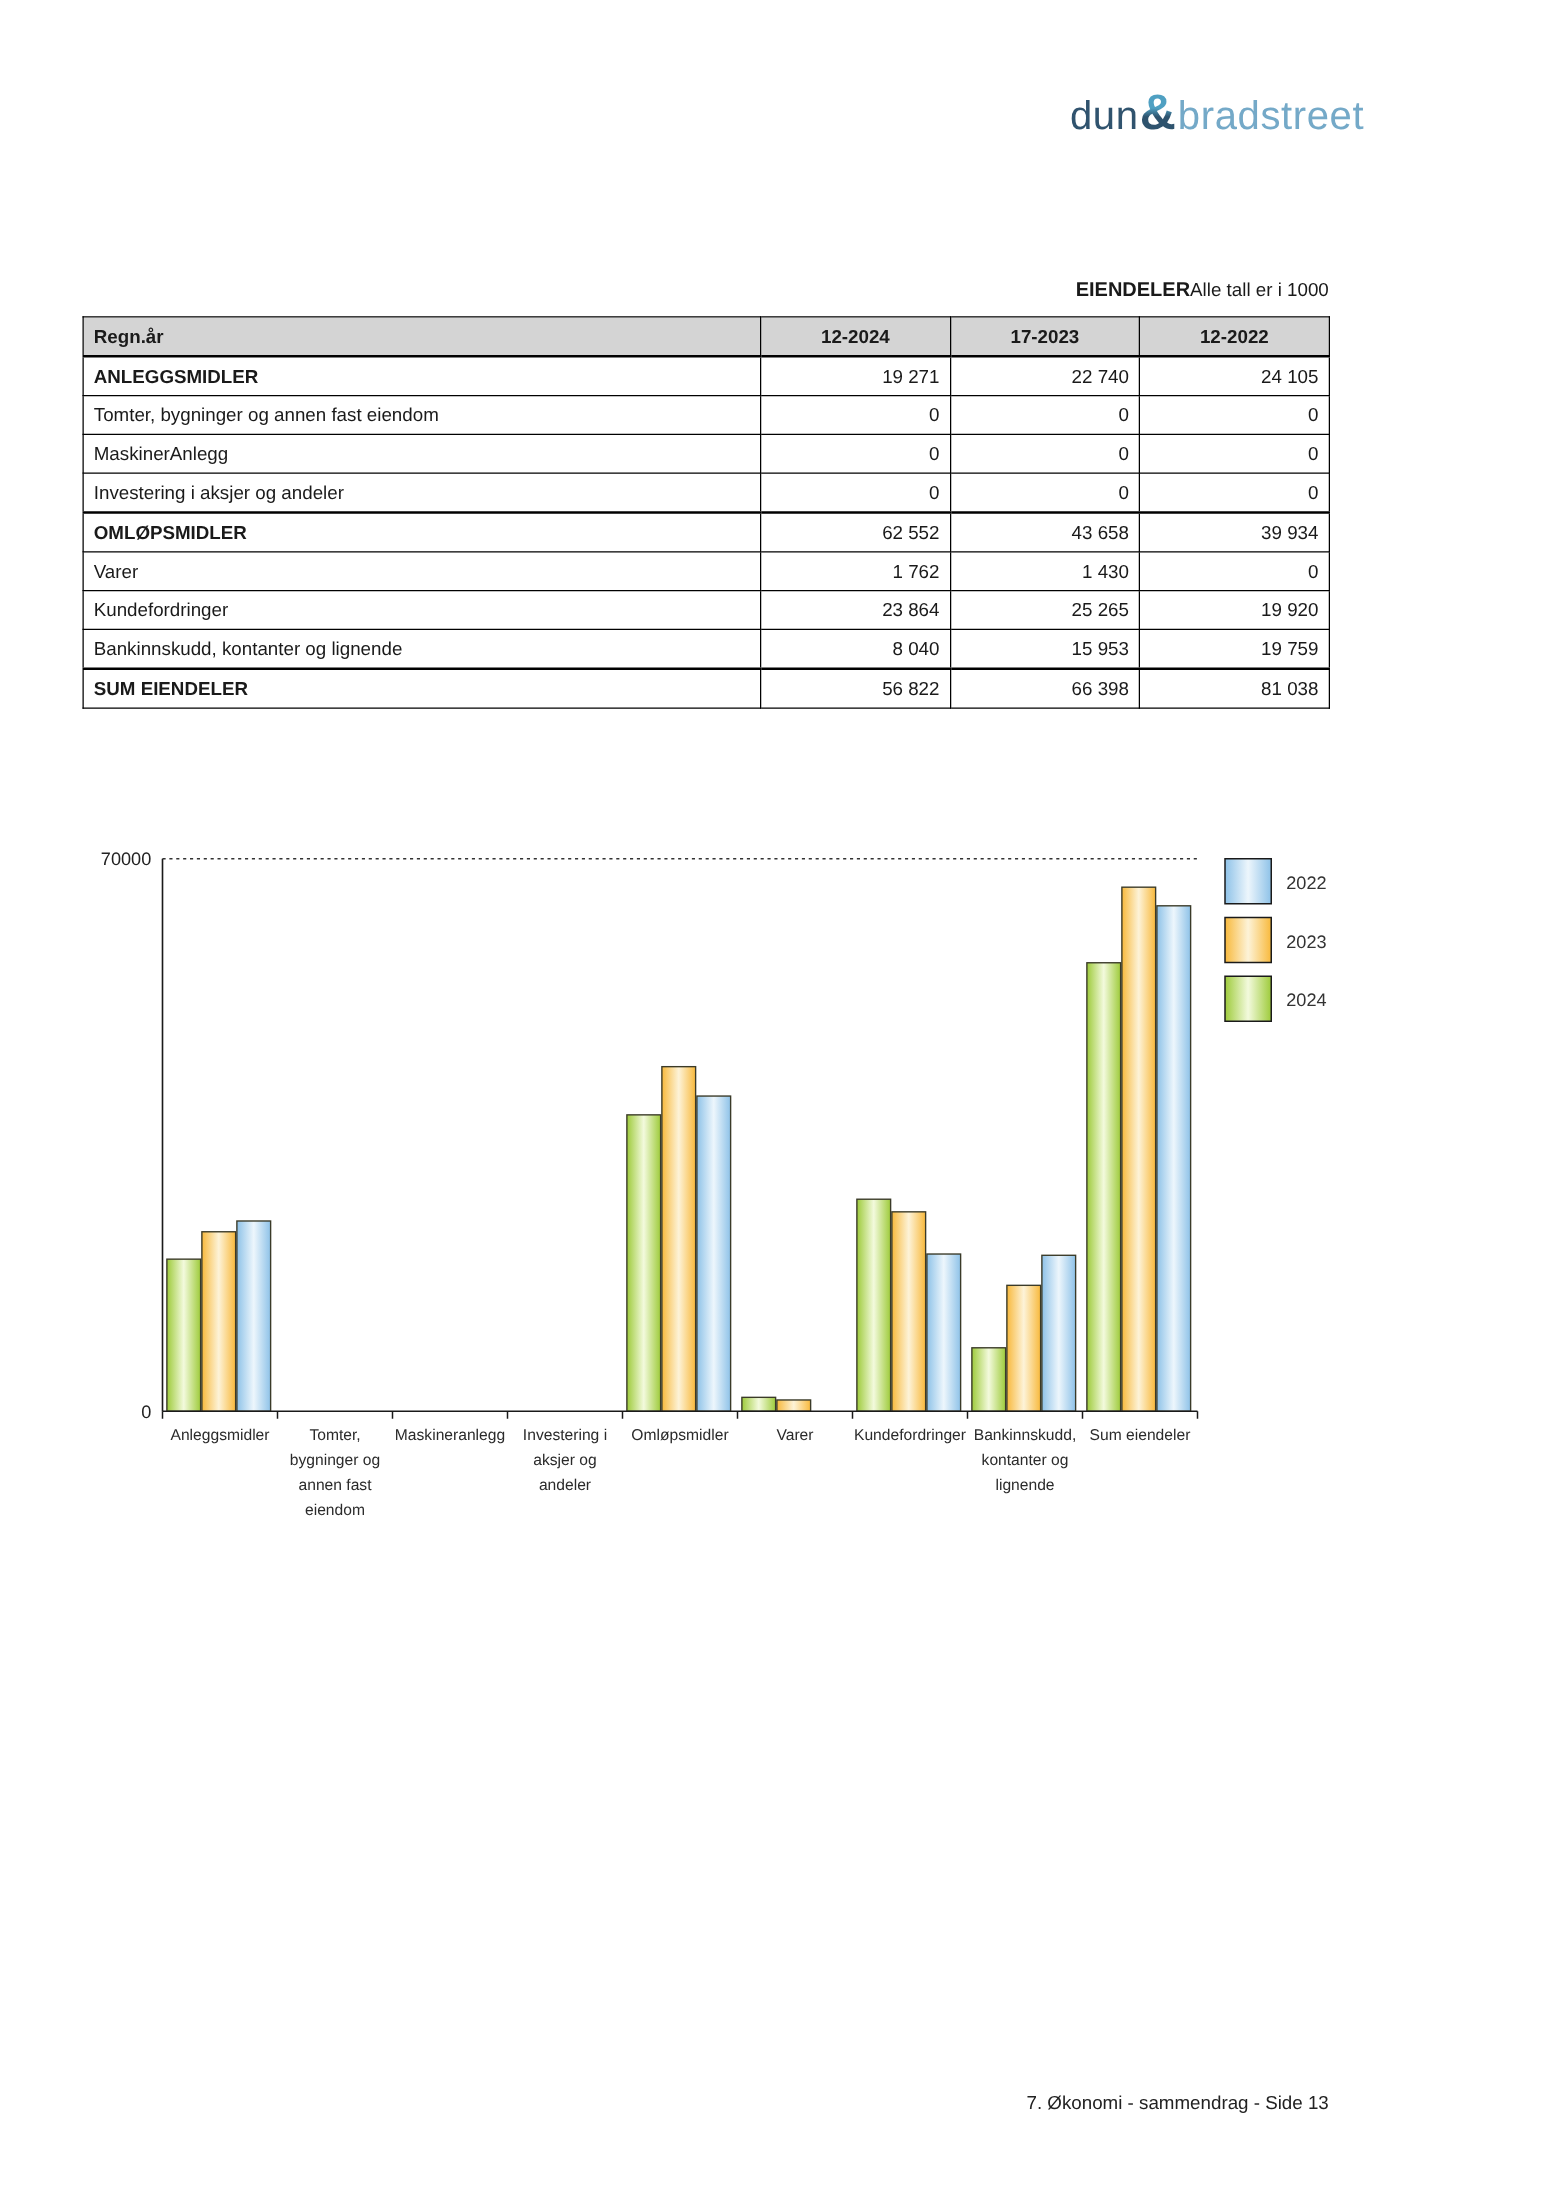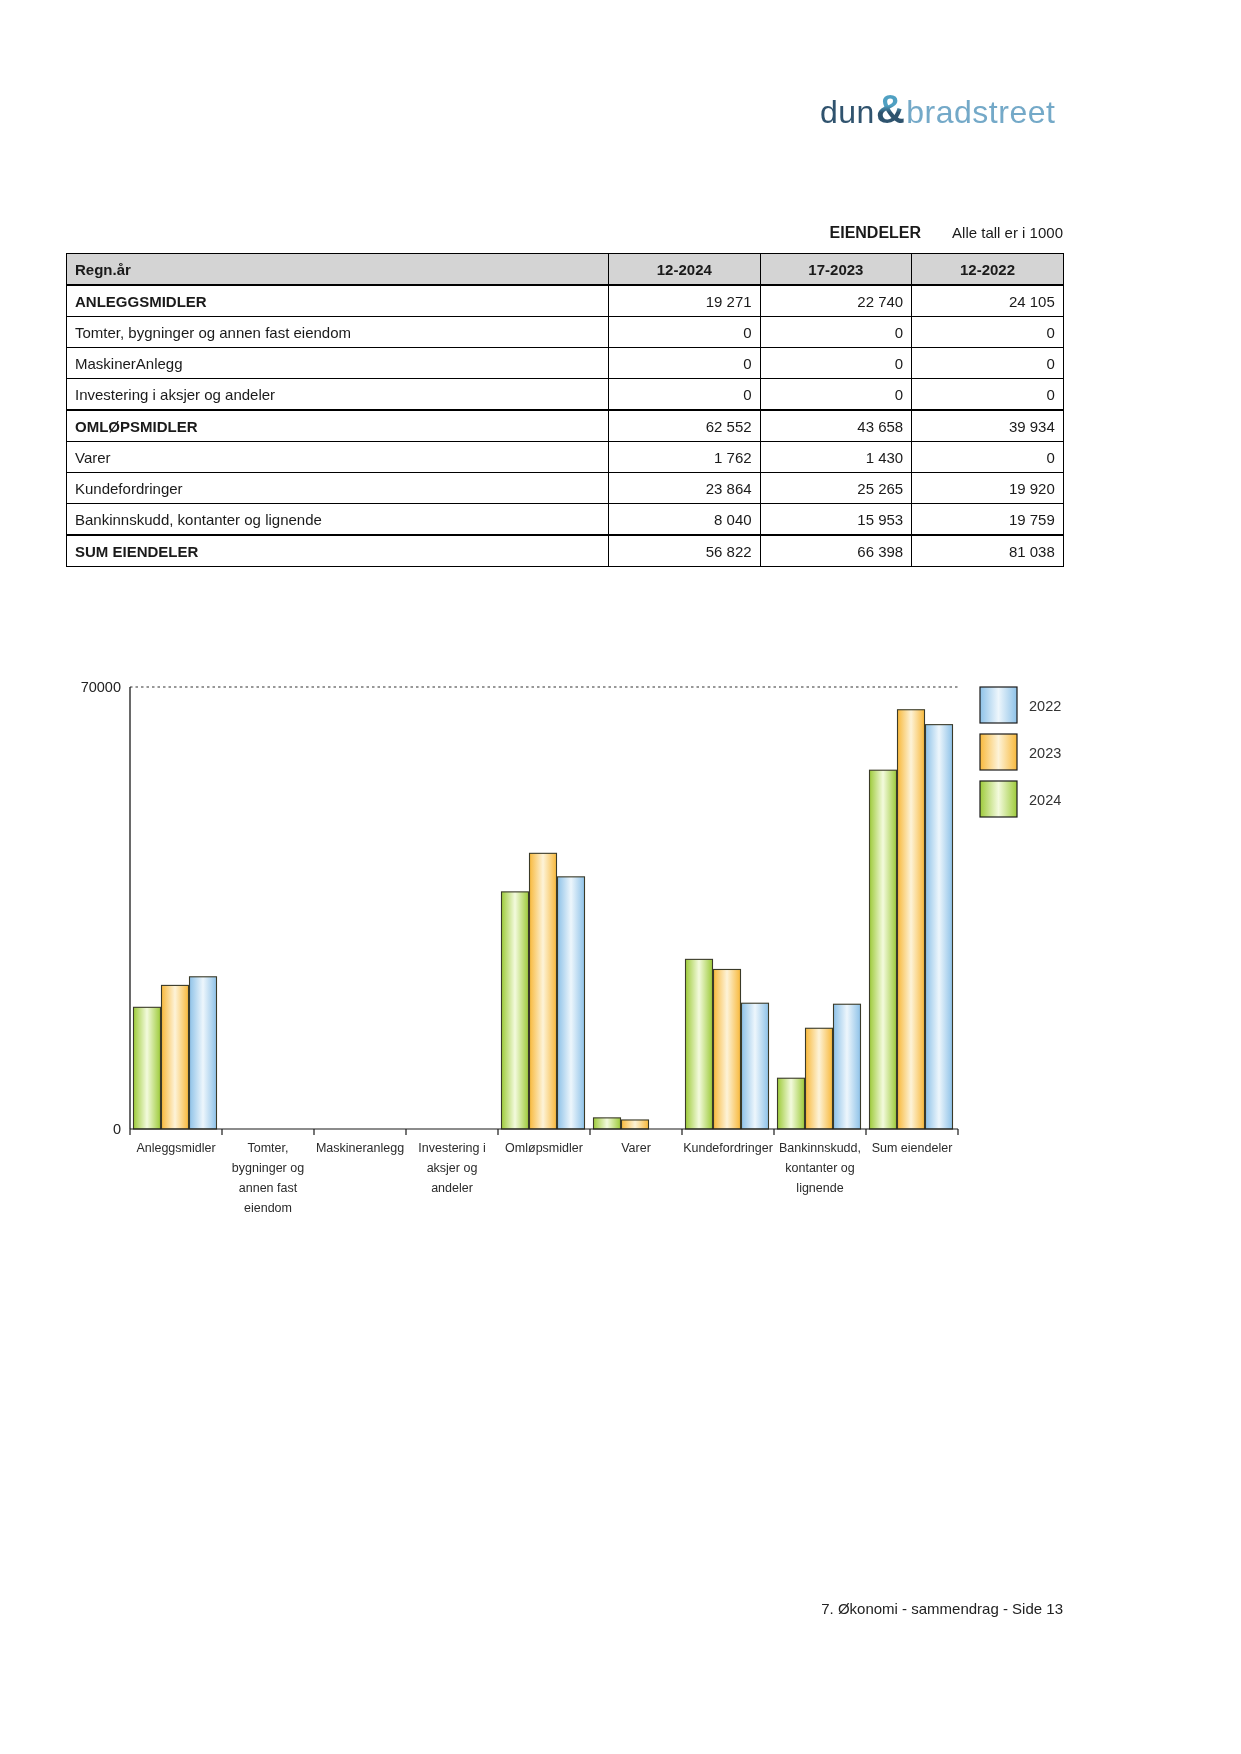--- a/index.html
+++ b/index.html
@@ -1,49 +1,49 @@
 <!DOCTYPE html>
 <html><head>
 <meta charset="utf-8">
 <style>
   html,body{margin:0;padding:0;background:#ffffff;}
   body{font-family:"Liberation Sans", sans-serif; color:#1a1a1a;}
   .page{position:relative;width:1241px;height:1754px;background:#fff;overflow:hidden;}
 
   
-  .logo{position:absolute;top:68px;left:820px;font-size:32px;letter-spacing:.5px;white-space:nowrap;margin-top:19px;}
+  .logo{position:absolute;top:68px;left:856px;font-size:32px;letter-spacing:.5px;white-space:nowrap;}
   .logo .dun{color:#30536e;}
   .logo .amp{
     font-size:40px;font-weight:bold;padding:0 1px;
     background:linear-gradient(180deg,#4fa0c2 0%,#4fa0c2 42%,#2e536e 58%,#2e536e 100%);
     -webkit-background-clip:text;background-clip:text;color:transparent;
   }
   .logo .brad{color:#74a9c8;}
 
   
   .heading-row{position:absolute;left:66px;top:224px;width:997px;display:flex;justify-content:flex-end;align-items:baseline;}
   .heading-row .title{font-weight:bold;font-size:16px;}
-  .heading-row .note{font-size:15px;margin-left:31px;}
+  .heading-row .note{font-size:15px;}
 
   
   table.fin{position:absolute;left:66px;top:253px;width:997px;border-collapse:collapse;table-layout:fixed;font-size:15px;}
   table.fin th, table.fin td{border:1px solid #000;padding:4px 8px;height:22px;white-space:nowrap;overflow:hidden;}
   table.fin{border:1.5px solid #000;}
   table.fin thead th{background:#d4d4d4;font-weight:bold;text-align:center;}
   table.fin thead th:first-child{text-align:left;}
   table.fin td{text-align:right;}
   table.fin td:first-child{text-align:left;}
   table.fin tr.bold td{font-weight:normal;border-top:2px solid #000;}
   col.c-label{width:542px;} col.c-y{width:151.6px;}
 
   
   svg.chart{position:absolute;left:0;top:600px;}
 
   
-  .footer{position:absolute;top:1600px;left:66px;width:997px;text-align:right;font-size:15px;color:#222;}
+  .footer{position:absolute;top:1674px;left:66px;width:997px;text-align:right;font-size:15px;color:#222;}
 </style>
 </head>
 <body>
 
 <div class="page">
 
   <div class="logo">
     <span class="dun">dun</span><span class="amp">&amp;</span><span class="brad">bradstreet</span>
   </div>
 

